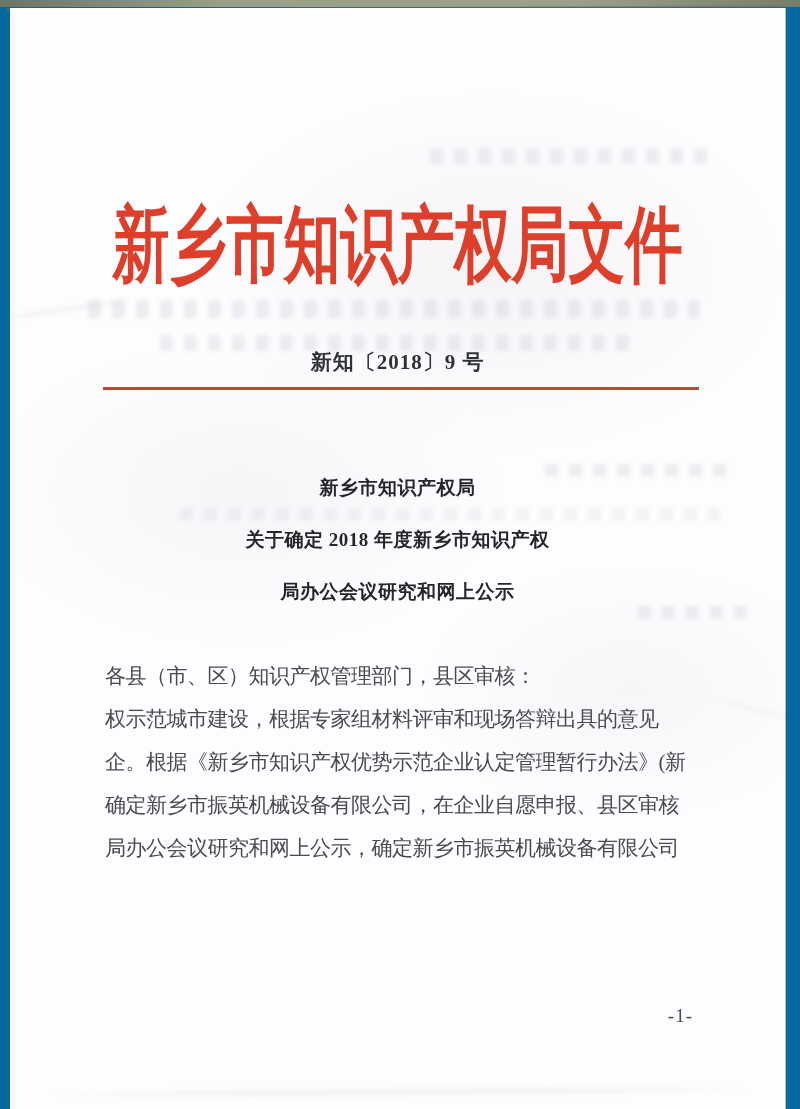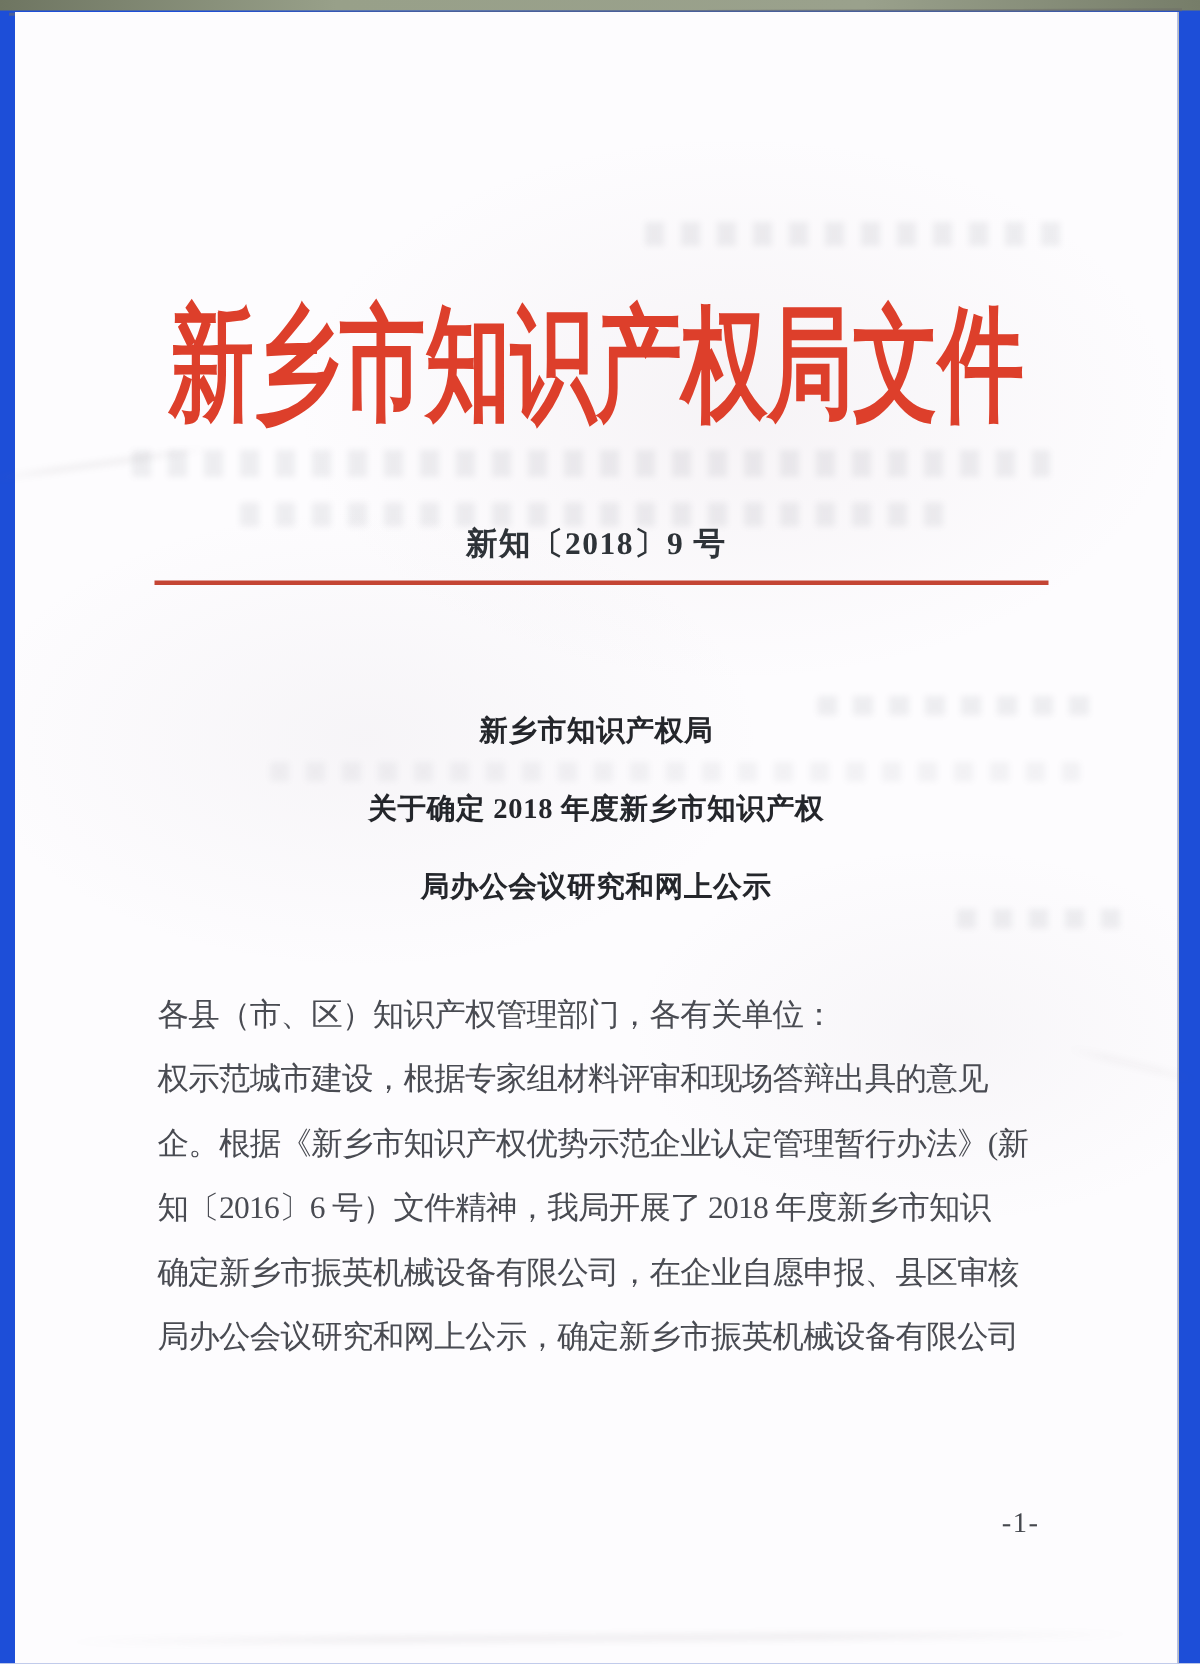--- a/index.html
+++ b/index.html
@@ -3,21 +3,21 @@
 <meta charset="utf-8">
 <style>
   html, body { margin: 0; padding: 0; background: #e8e7e9; }
   * { box-sizing: border-box; }
 
   .stage {
     position: relative;
     width: 800px;
     height: 1109px;
     overflow: hidden;
-    background: #1d4ed8;
+    background: #0369a1;
     font-family: "Liberation Serif", "DejaVu Serif", serif;
   }
 
   
   .top-strip {
     position: absolute; top: 0; left: 0; right: 0; height: 7px;
     background: linear-gradient(90deg, #6e7561, #98a089 28%, #9aa18c 72%, #767d69);
   }
   .paper-top-edge {
     position: absolute; top: 7px; left: 6px; right: 12px; height: 2px;
@@ -121,25 +121,24 @@
 
     <div class="red-rule"></div>
 
     <div class="doc-title">
       <div>新乡市知识产权局</div>
       <div>关于确定 2018 年度新乡市知识产权</div>
       <div>局办公会议研究和网上公示</div>
     </div>
 
     <div class="body-block">
-      <div class="body-line">各县（市、区）知识产权管理部门，各有关单位：</div>
+      <div class="body-line">各县（市、区）知识产权管理部门，县区审核：</div>
       <div>
           <div class="body-line">权示范城市建设，根据专家组材料评审和现场答辩出具的意见</div>
           <div class="body-line">企。根据《新乡市知识产权优势示范企业认定管理暂行办法》(新</div>
-          <div class="body-line">知〔2016〕6 号）文件精神，我局开展了 2018 年度新乡市知识</div>
           <div class="body-line">确定新乡市振英机械设备有限公司，在企业自愿申报、县区审核</div>
           <div class="body-line">局办公会议研究和网上公示，确定新乡市振英机械设备有限公司</div>
         </div>
     </div>
 
     <div class="page-number">-1-</div>
   </div>
 </div>
 
 </body></html>

